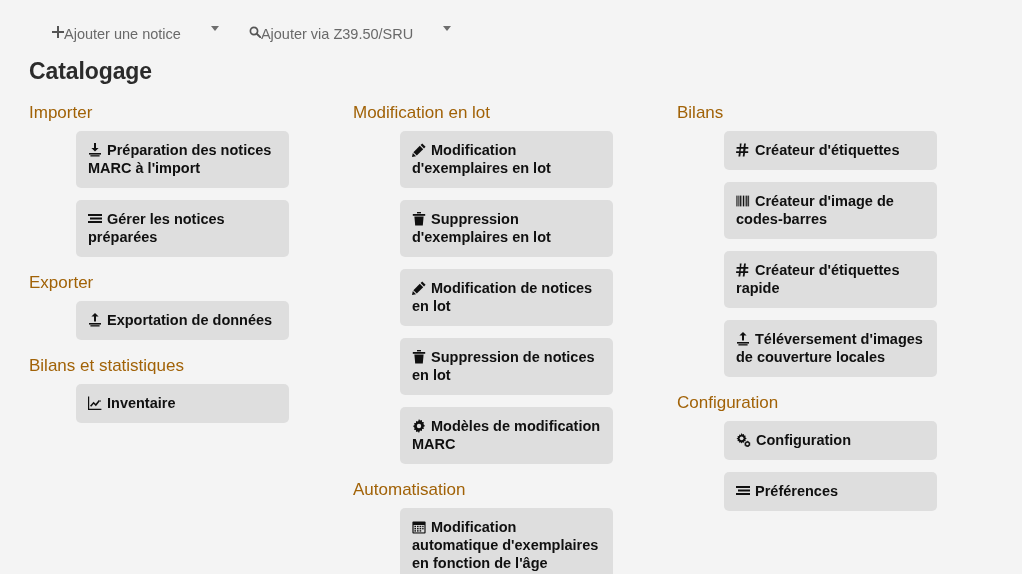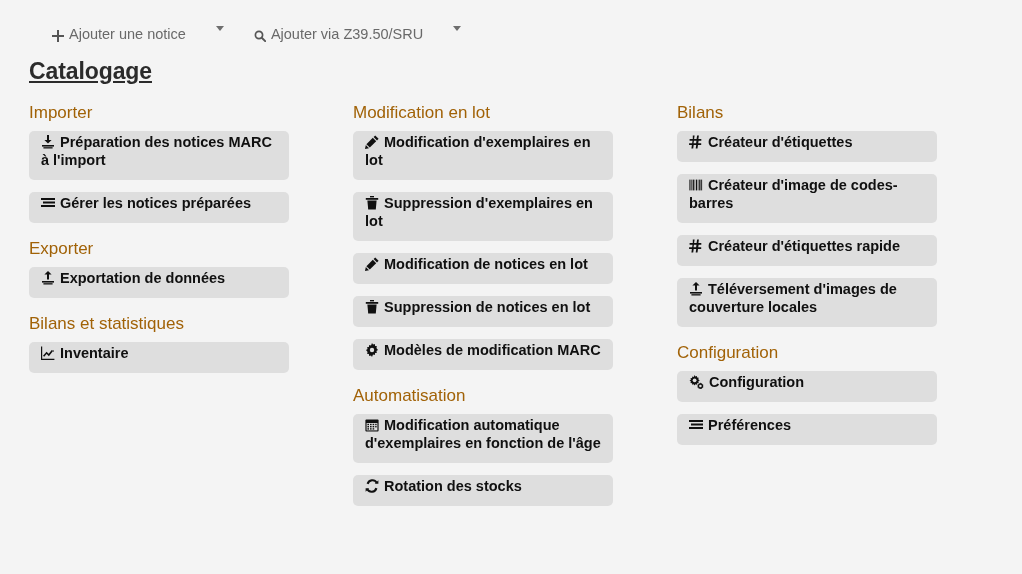--- a/index.html
+++ b/index.html
@@ -22,22 +22,21 @@
     align-items: center;
     padding-left: 40px;
     box-sizing: border-box;
   }
   .tb-group {
     display: flex;
     align-items: center;
   }
   .tb-btn {
     display: inline-flex;
-    align-items: flex-end;
-    gap: 5px;
+    align-items: flex-start;
     background: transparent;
     border: 0;
     padding: 6px 12px;
     font-family: "Liberation Sans", sans-serif;
     font-size: 14.5px;
     color: #696969;
     cursor: pointer;
     white-space: nowrap;
     margin-top: 12px;
   }
@@ -66,21 +65,20 @@
 
   
   .page-title {
     margin: 0;
     padding: 0 0 0 29px;
     font-size: 23px;
     font-weight: bold;
     color: #2b2b2b;
     line-height: 30px;
     letter-spacing: -0.1px;
-    text-decoration: underline;
   }
 
   
   .columns {
     display: flex;
     padding: 14px 0 0 29px;
     box-sizing: border-box;
   }
   .col {
     width: 260px;
@@ -94,29 +92,30 @@
     font-weight: normal;
     margin: 0 0 7px 0;
     line-height: 22px;
     padding-top: 2px;
   }
   .col .section-head.subsequent { margin-top: 13px; }
 
   .card {
     background: #dedede;
     border-radius: 5px;
-    padding: 2px 12px 11px 12px;
+    padding: 10px 12px 11px 12px;
     margin-bottom: 12px;
     font-size: 14.5px;
     font-weight: bold;
     color: #101010;
     line-height: 18px;
     cursor: pointer;
     box-sizing: border-box;
     display: block;
+    margin-left: 47px;
   }
   .card .ico {
     display: inline-block;
     margin-right: 5px;
     vertical-align: -2px;
   }
   .card .ico svg { display: block; }
   .card .lbl { display: inline; }
 </style>
 </head>

